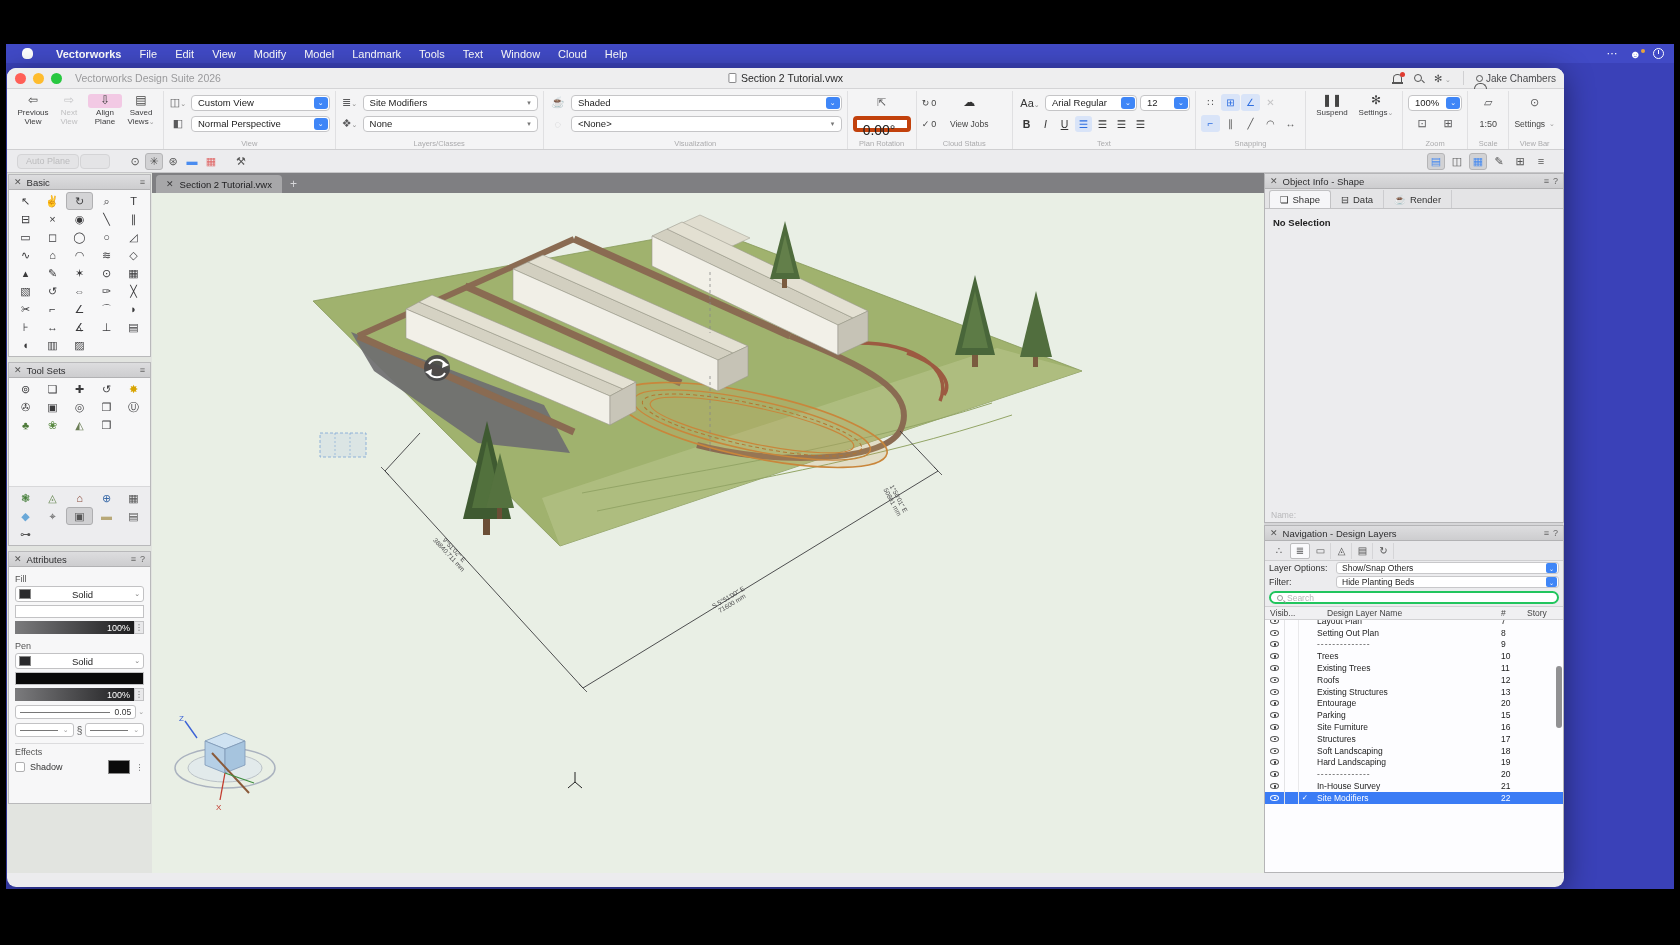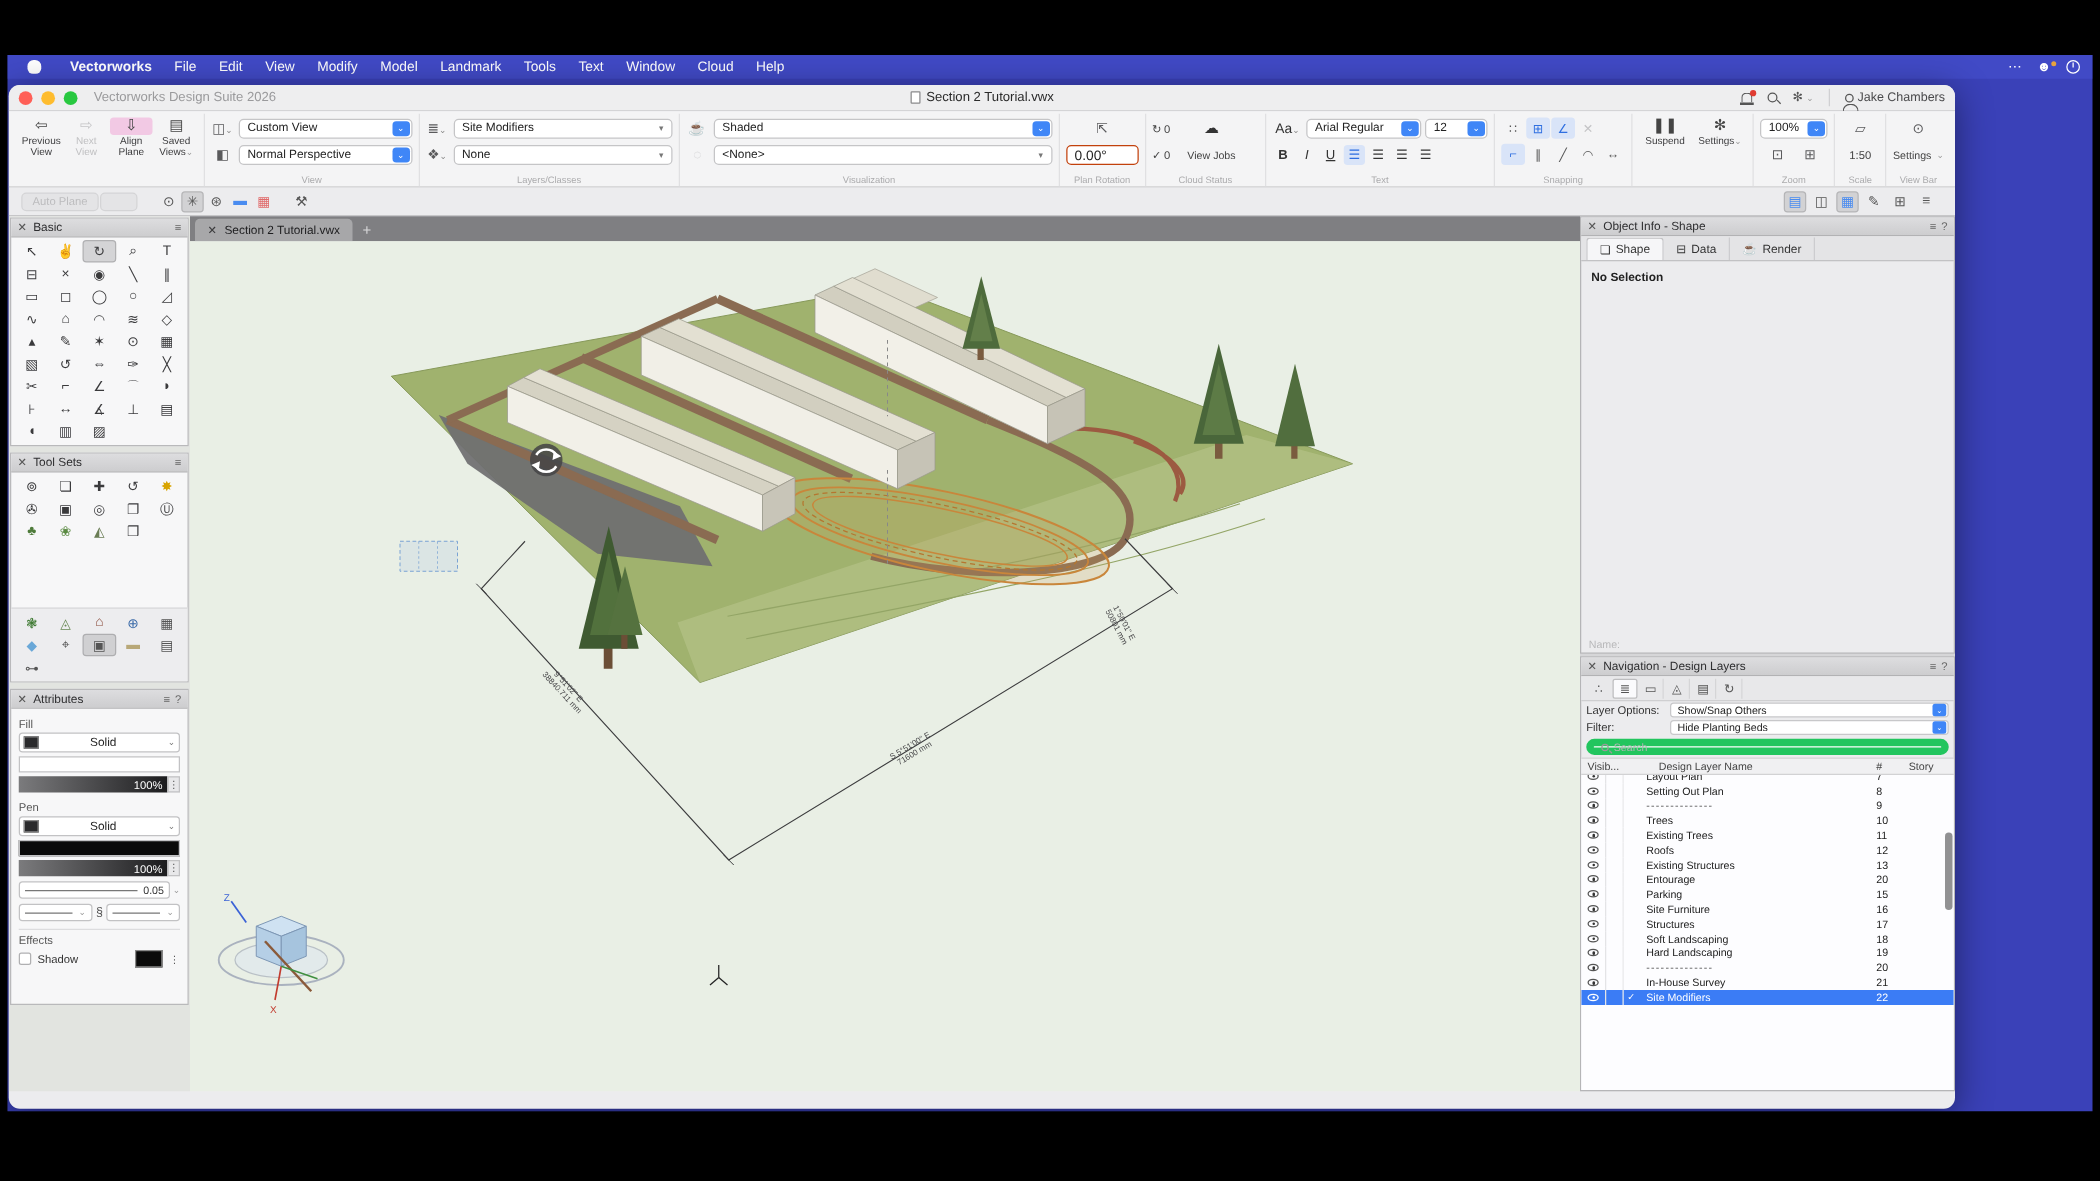--- a/index.html
+++ b/index.html
@@ -44,21 +44,21 @@
   .nav-grp { flex-direction:row !important; gap:2px; align-items:flex-start; }
   .navbtn { width:34px; text-align:center; font-size:8px; color:#3c3c3e; line-height:1.15; padding-top:2px; }
   .navbtn .nico { display:block; font-size:12px; color:#444; height:14px; }
   .navbtn.dis { color:#c0c0c2; } .navbtn.dis .nico { color:#c6c6c8; }
   .navbtn .hl { background:#f2c9e4; border-radius:3px; }
   .tbico { font-size:11px; color:#5a5a5c; width:18px; text-align:center; }
   .tbico small { font-size:7px; color:#888; }
   .combo { display:flex; align-items:center; background:#fff; border:1px solid #c5c5c7; border-radius:4px; height:16px; font-size:9.5px; color:#222; padding-left:6px; overflow:hidden; }
   .combo .cbtn { margin-left:auto; width:14px; height:12px; margin-right:1px; border-radius:3px; background:#3f86f7; color:#fff; font-size:7px; display:flex; align-items:center; justify-content:center; }
   .combo.plain .cbtn { background:transparent; color:#777; }
-  .field { background:#fff; border:1px solid #c2410c; border-radius:4px; height:16px; font-size:11px; color:#222; padding:2px 6px; }
+  .field { background:#fff; border:4px solid #c2410c; border-radius:4px; height:16px; font-size:14px; color:#222; padding:2px 6px; }
   .mini { font-size:9px; color:#444; }
   .btn-ico { width:19px; height:17px; border-radius:3px; display:flex; align-items:center; justify-content:center; font-size:10px; color:#555; }
   .btn-ico.on { background:#d9e4f8; color:#2f6fe0; }
   .btn-ico.dis { color:#c4c4c6; }
   .txtbtn { width:17px; height:16px; display:flex; align-items:center; justify-content:center; font-size:10.5px; color:#333; border-radius:3px; }
   .txtbtn.on { background:#d9e4f8; }
   .bigbtn { text-align:center; font-size:8.5px; color:#333; width:46px; line-height:1.1; padding-top:2px; }
   .bigbtn .nico { display:block; font-size:12px; height:15px; color:#333; }
   .chev { font-size:7px; color:#999; }
 
@@ -129,21 +129,21 @@
   .no-sel { font-size:9.5px; font-weight:bold; color:#222; padding:8px 8px; }
   .name-row { position:absolute; bottom:2px; left:6px; font-size:8.5px; color:#b8b8ba; }
   .nav-panel { flex:1; position:relative; }
   .nav-icons { display:flex; align-items:center; height:20px; padding:0 4px; gap:1px; border-bottom:1px solid #cfcfd1; background:#e8e8ea; }
   .nav-ico { width:20px; height:16px; display:flex; align-items:center; justify-content:center; font-size:10px; color:#555; border-right:1px solid #d5d5d7; }
   .nav-ico.active { background:#fafafc; border:1px solid #bdbdbf; border-radius:2px; }
   .opt-row { display:flex; align-items:center; font-size:9px; color:#333; padding:1px 4px; gap:3px; height:14px; }
   .opt-row .ocombo { flex:1; display:flex; align-items:center; background:#fff; border:1px solid #c8c8ca; border-radius:3px; height:12.5px; font-size:8.5px; padding-left:5px; color:#222; }
   .opt-row .ocombo .cbtn { margin-left:auto; width:11px; height:10px; border-radius:2px; background:#3f86f7; color:#fff; font-size:6px; display:flex; align-items:center; justify-content:center; margin-right:1px; }
   .search-row { padding:2px 4px; }
-  .search-box { display:flex; align-items:center; background:#fff; border:6px solid #22c55e; border-radius:8px; height:13px; padding:0 6px; gap:4px; }
+  .search-box { display:flex; align-items:center; background:#fff; border:2px solid #22c55e; border-radius:8px; height:13px; padding:0 6px; gap:4px; }
   .search-box .si { width:6px; height:6px; border:1px solid #999; border-radius:50%; position:relative; flex:none; }
   .search-box .si:after { content:''; position:absolute; left:5px; top:5px; width:3px; height:1px; background:#999; transform:rotate(45deg); }
   .search-box .ph { font-size:8.5px; color:#b5b5b7; }
   .dl-head { display:flex; font-size:8.5px; color:#444; border-top:1px solid #d2d2d4; border-bottom:1px solid #d2d2d4; height:14px; align-items:center; background:#f0f0f2; }
   .dl-head .c-vis { width:38px; padding-left:5px; }
   .dl-head .c-name { flex:1; padding-left:24px; }
   .dl-head .c-num { width:26px; }
   .dl-head .c-story { width:36px; }
   .dl-rows { overflow:hidden; position:relative; height:252px; background:#fdfdff; }
   .dl-row { display:flex; align-items:center; height:11.8px; font-size:8.5px; color:#222; }

